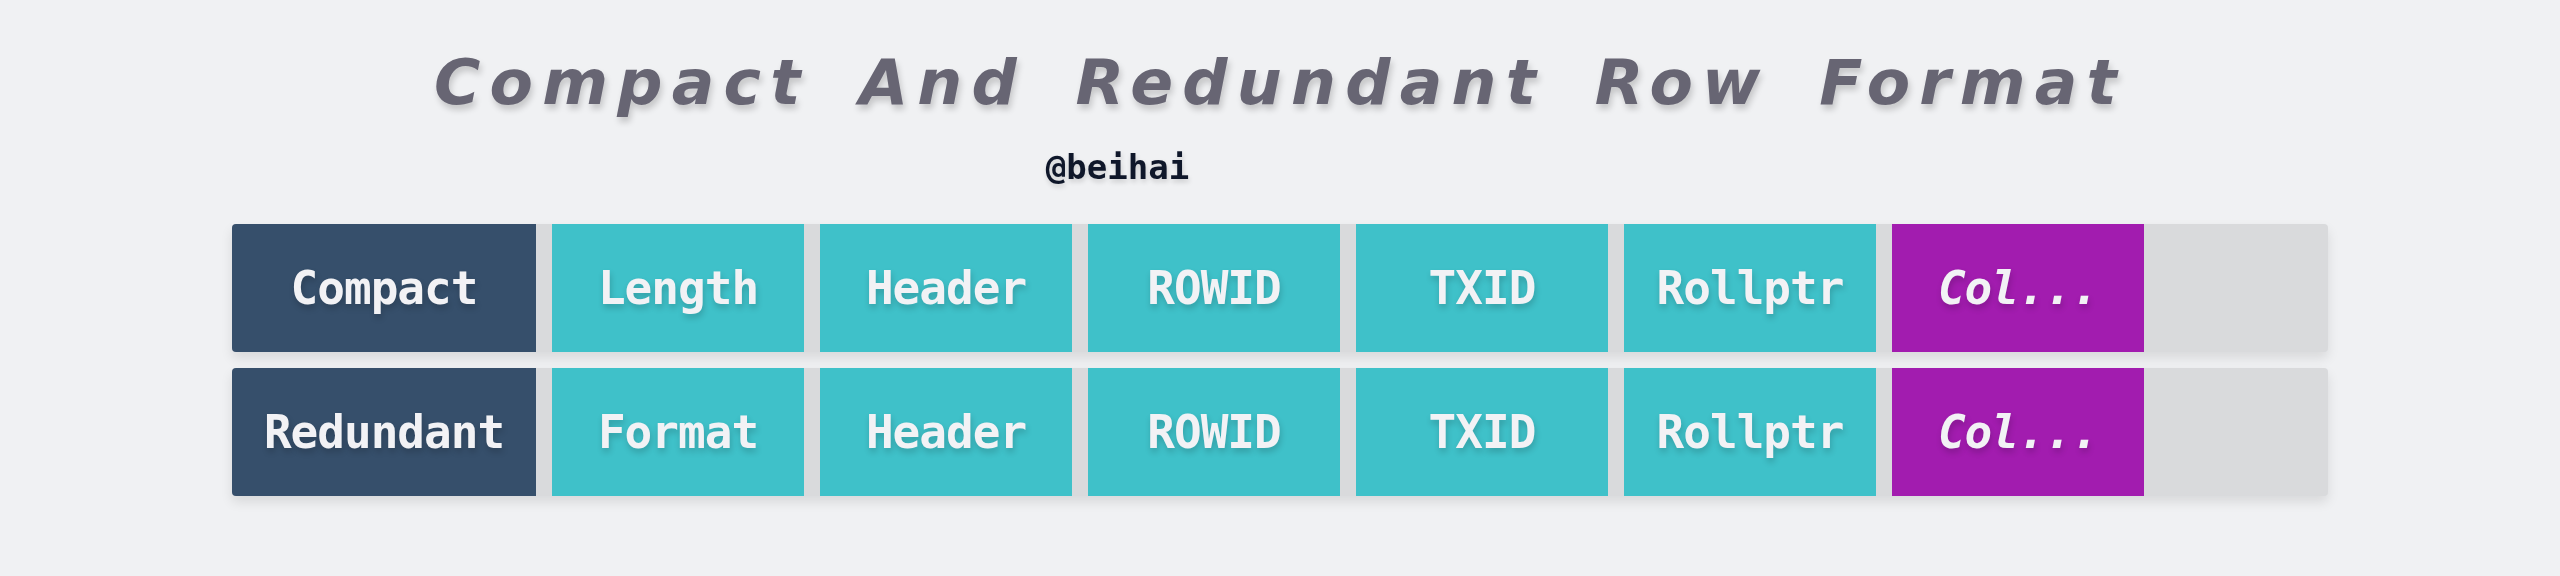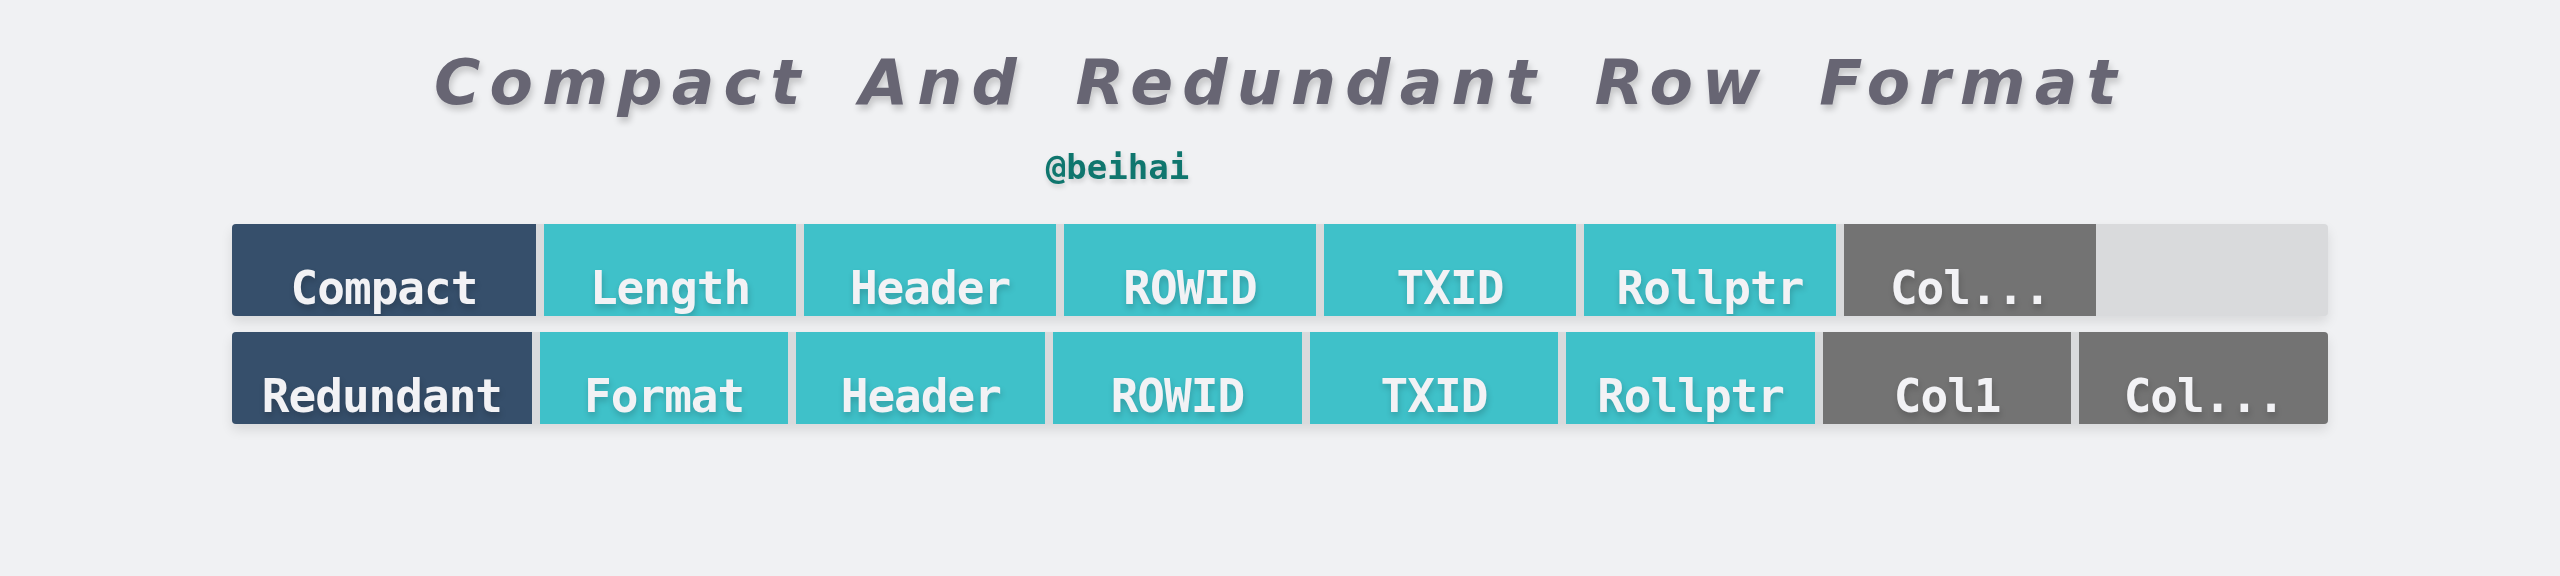--- a/index.html
+++ b/index.html
@@ -32,61 +32,61 @@
   }
   .subtitle {
     position: absolute;
     left: 0;
     top: 144px;
     width: 2235px;
     text-align: center;
     font-family: "DejaVu Sans Mono", monospace;
     font-weight: bold;
     font-size: 34px;
-    color: #0f766e;
+    color: #0f172a;
     line-height: 46px;
     text-shadow: 1px 3px 5px rgba(0,0,0,0.15);
   }
   .table {
     position: absolute;
     left: 232px;
     top: 224px;
     width: 2096px;
   }
   .row {
     display: flex;
-    height: 92px;
+    height: 128px;
     margin-bottom: 16px;
     border-radius: 4px;
     box-shadow: 0 6px 12px rgba(0,0,0,0.10);
     background: #D9DADC;
     overflow: hidden;
   }
   .cell {
     display: flex;
     align-items: center;
     justify-content: center;
     height: 128px;
     width: 252px;
-    margin-left: 8px;
+    margin-left: 16px;
     font-family: "DejaVu Sans Mono", monospace;
     font-weight: bold;
     font-size: 46px;
     color: #F2F2F5;
     text-shadow: 1px 4px 6px rgba(0,0,0,0.18);
     white-space: nowrap;
     letter-spacing: -1px;
   }
   .cell.head {
     width: 304px;
     margin-left: 0;
     background: #364F6B;
   }
   .cell.teal { background: #3FC1C9; }
-  .cell.pink { background: #737373; }
+  .cell.pink { background: #a21caf; font-style: italic; }
 </style>
 </head>
 <body>
 
 <div class="title">Compact And Redundant Row Format</div>
 <div class="subtitle">@beihai</div>
 
 <div class="table">
   <div class="row">
     <div class="cell head">Compact</div>
@@ -97,16 +97,15 @@
     <div class="cell teal">Rollptr</div>
     <div class="cell pink">Col...</div>
   </div>
   <div class="row">
     <div class="cell head">Redundant</div>
     <div class="cell teal">Format</div>
     <div class="cell teal">Header</div>
     <div class="cell teal">ROWID</div>
     <div class="cell teal">TXID</div>
     <div class="cell teal">Rollptr</div>
-    <div class="cell pink">Col1</div>
     <div class="cell pink">Col...</div>
   </div>
 </div>
 
 </body></html>

